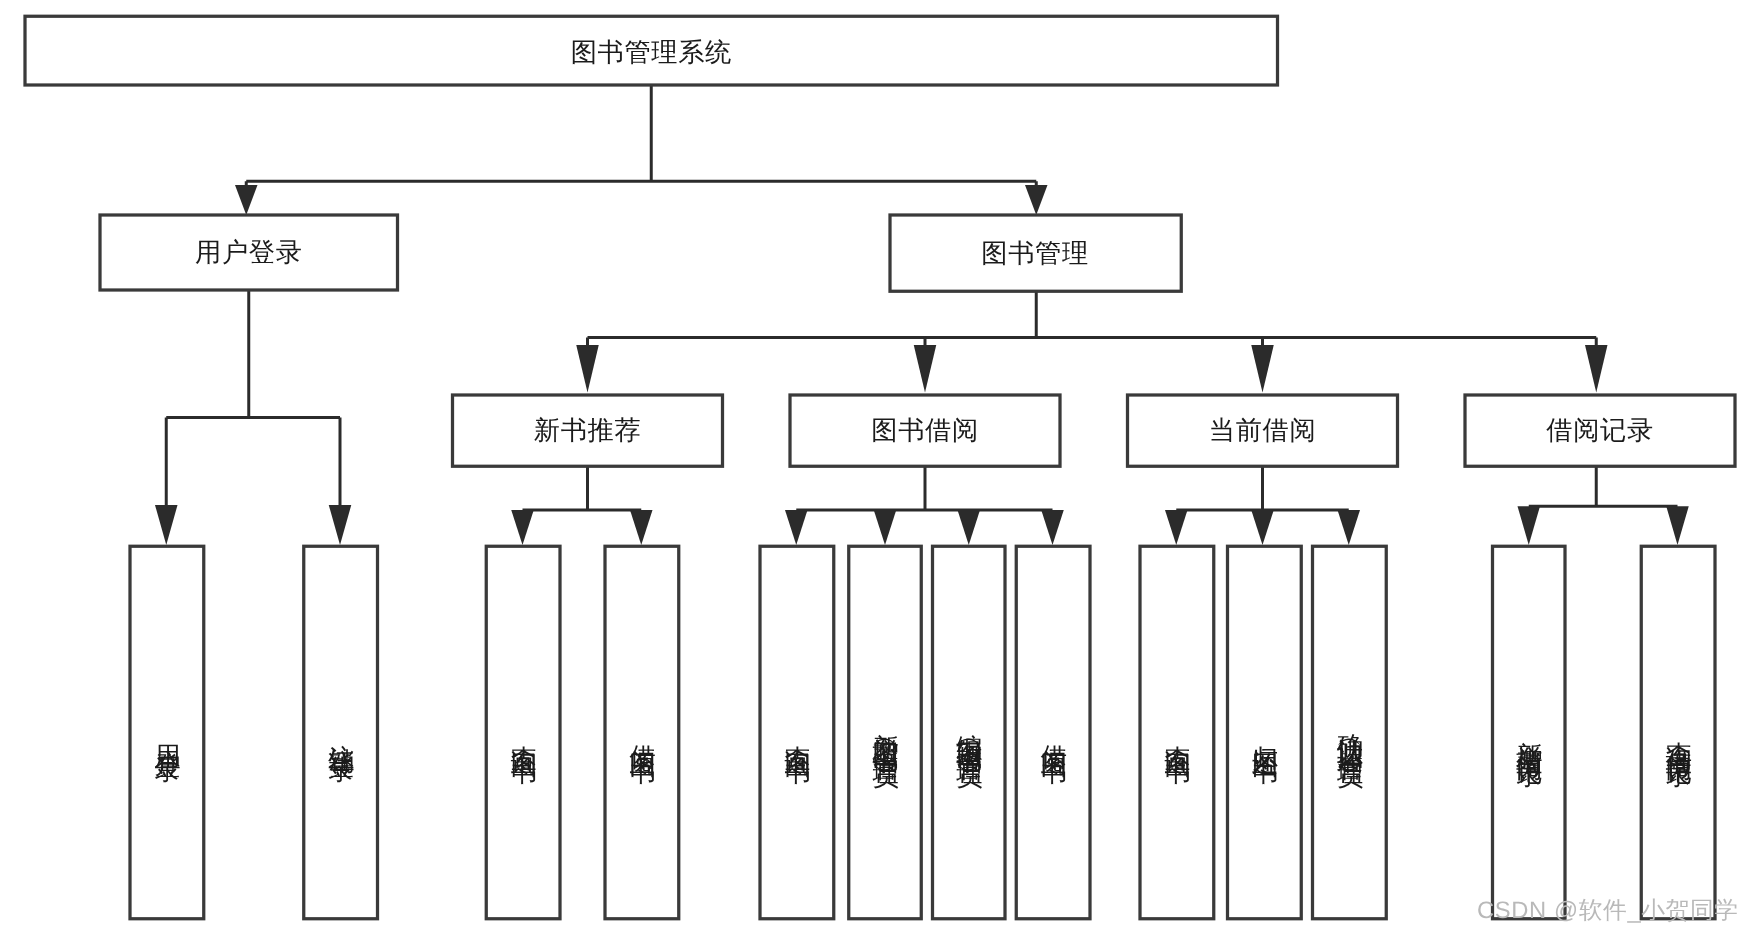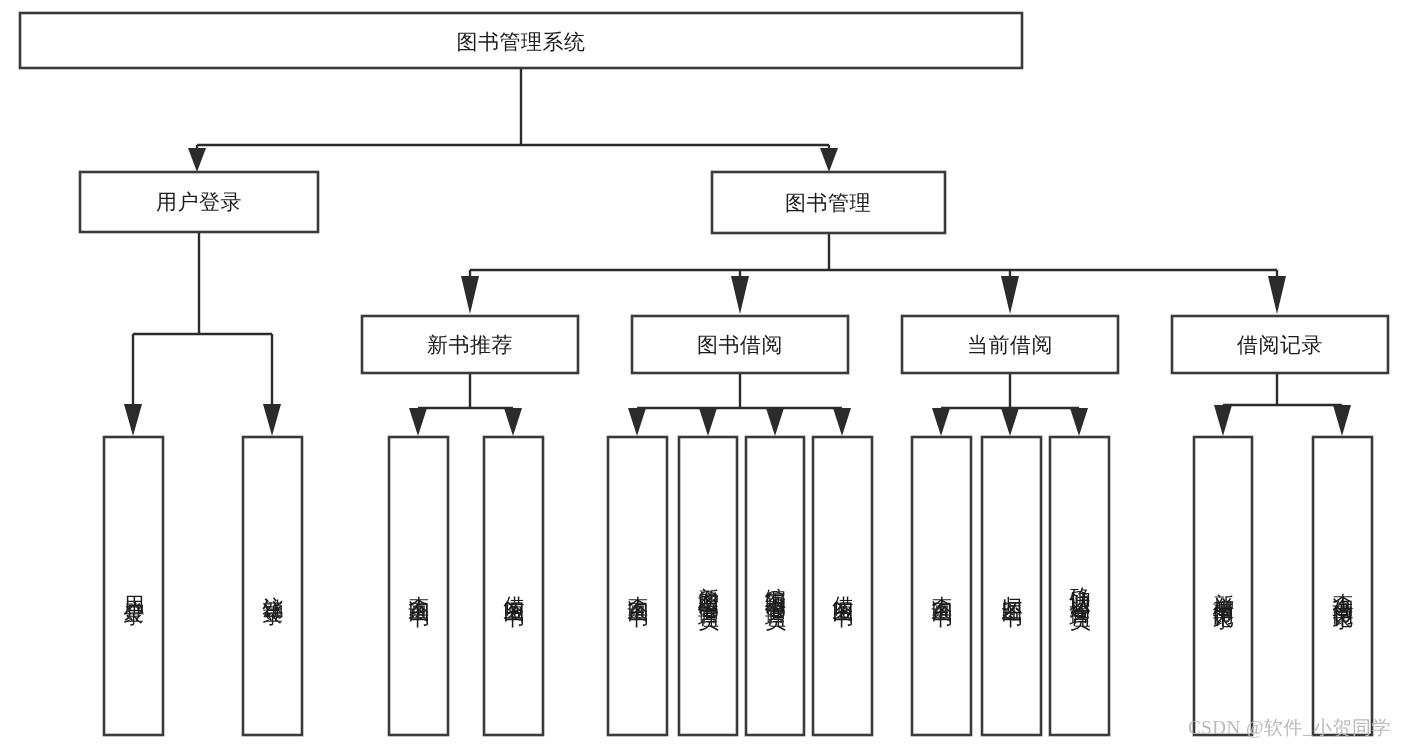--- a/index.html
+++ b/index.html
@@ -66,21 +66,21 @@
     line-height: 1.0;
     color: #1b1b1b;
     letter-spacing: 3.5px;
     white-space: nowrap;
     text-align: center;
   }
   .watermark {
     position: absolute;
     right: 10px;
     bottom: 6px;
-    font-family: Liberation Serif, serif;
+    font-family: Liberation Sans, sans-serif;
     font-size: 19px;
     color: #b9b9b9;
     letter-spacing: 0.5px;
     white-space: nowrap;
     pointer-events: none;
   }
 </style>
 </head>
 <body>
 

